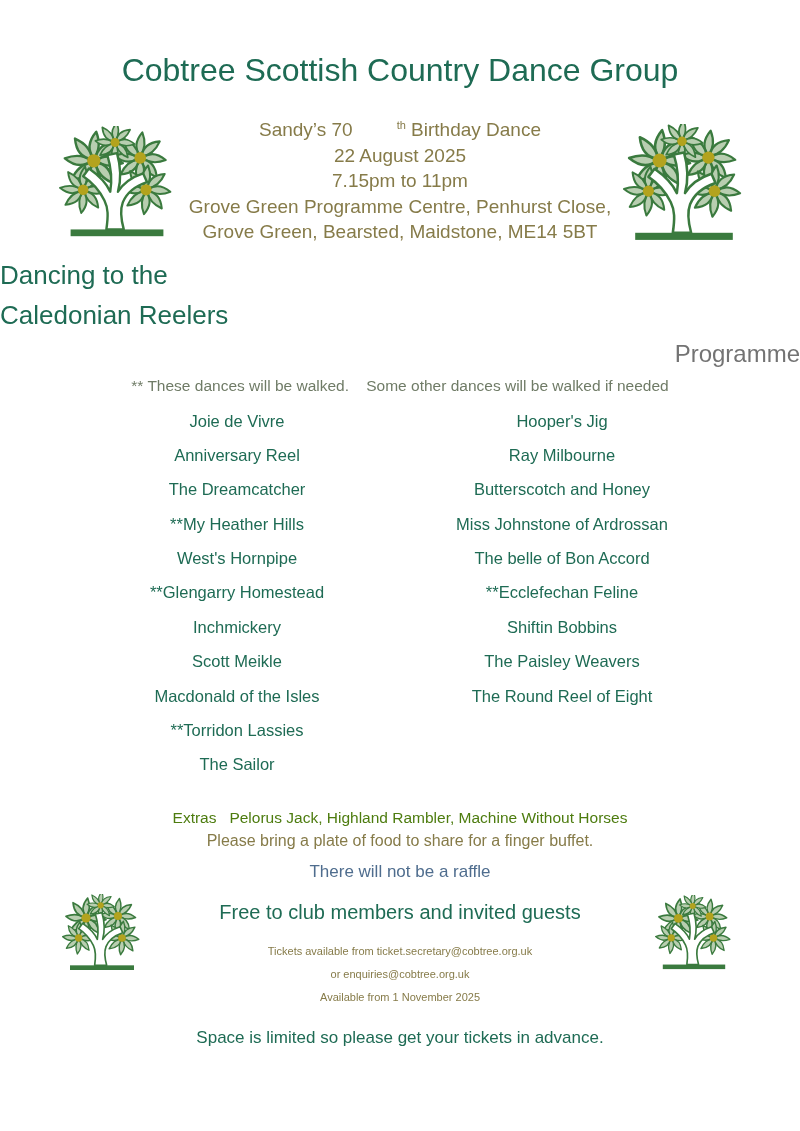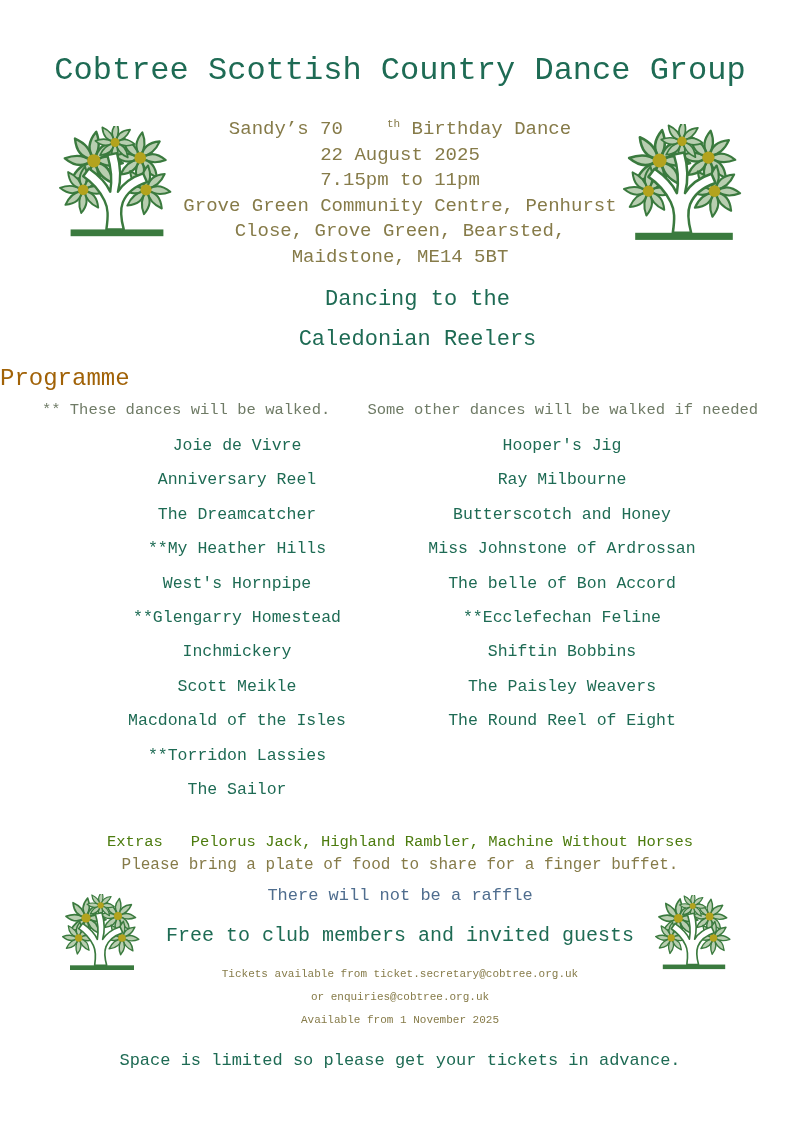--- a/index.html
+++ b/index.html
@@ -1,52 +1,50 @@
 <!DOCTYPE html>
 <html><head>
 <meta charset="utf-8">
 <style>
   html, body { margin: 0; padding: 0; background: #ffffff; }
   .page {
     position: relative;
     width: 800px;
     height: 1131px;
     background: #ffffff;
-    font-family: Liberation Mono, monospace;
+    font-family: Liberation Sans, sans-serif;
     overflow: hidden;
   }
   .page-title {
     padding-top: 52px;
     text-align: center;
     font-size: 32px;
     font-weight: 400;
     color: #1e6b54;
   }
   .event {
     margin: 28px auto 0 auto;
     width: 440px;
     text-align: center;
     font-size: 19px;
     line-height: 25.5px;
     color: #867b49;
   }
   .event sup { font-size: 0.58em; line-height: 0; padding-left: 44px; }
   .band {
     margin-top: 10px;
-    text-align: center;
-    font-size: 22px;
+    font-size: 26px;
     line-height: 40px;
     color: #1e6b54;
-    margin-left: 35px;
   }
   .programme-heading {
     margin-top: 5px;
-    text-align: left;
+    text-align: right;
     font-size: 24px;
-    color: #a16207;
+    color: #737373;
   }
   .programme-note {
     margin-top: 9px;
     text-align: center;
     font-size: 15.5px;
     color: #6f7b66;
     white-space: pre;
   }
   .lists { position: relative; margin-top: 17px; height: 379px; }
   .dance-col { position: absolute; top: 0; width: 400px; }
@@ -122,21 +120,21 @@
       <use href="#treeSym"></use>
     </svg>
   <svg class="tree tree-br" viewBox="0 0 120 120">
       <use href="#treeSym"></use>
     </svg>
 
   <div class="event">
     <div><span>Sandy’s 70</span><sup>th</sup><span> Birthday Dance</span></div>
     <div>22 August 2025</div>
     <div>7.15pm to 11pm</div>
-    <div>Grove Green Community Centre, Penhurst Close, Grove Green, Bearsted, Maidstone, ME14 5BT</div>
+    <div>Grove Green Programme Centre, Penhurst Close, Grove Green, Bearsted, Maidstone, ME14 5BT</div>
   </div>
 
   <div class="band">
     <div>Dancing to the</div>
     <div>Caledonian Reelers</div>
   </div>
 
   <div class="programme-heading">Programme</div>
 
   <div class="programme-note">** These dances will be walked.    Some other dances will be walked if needed</div>

